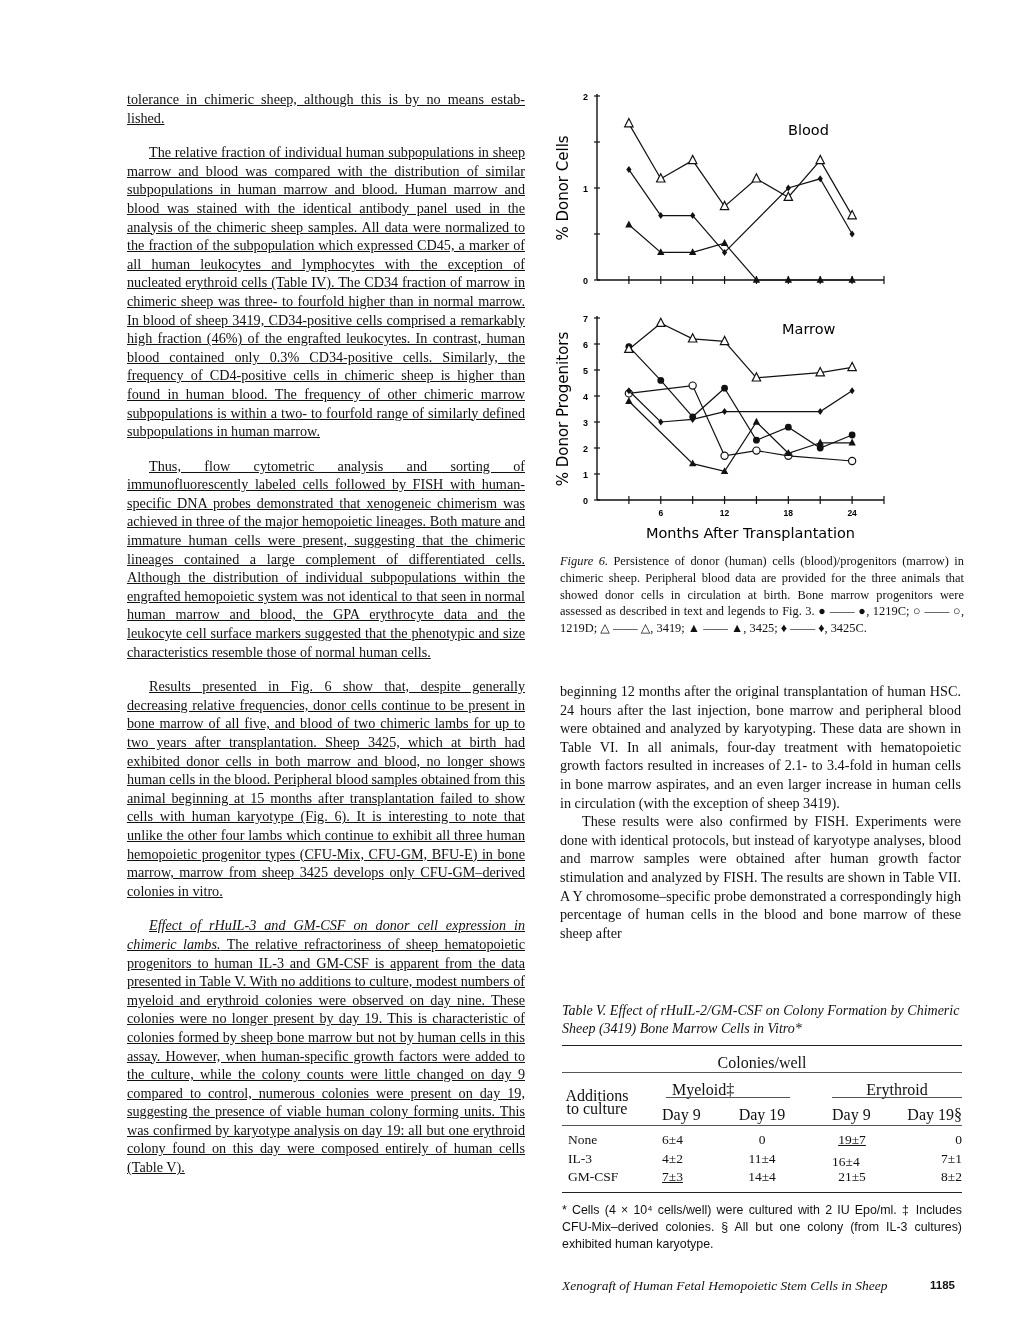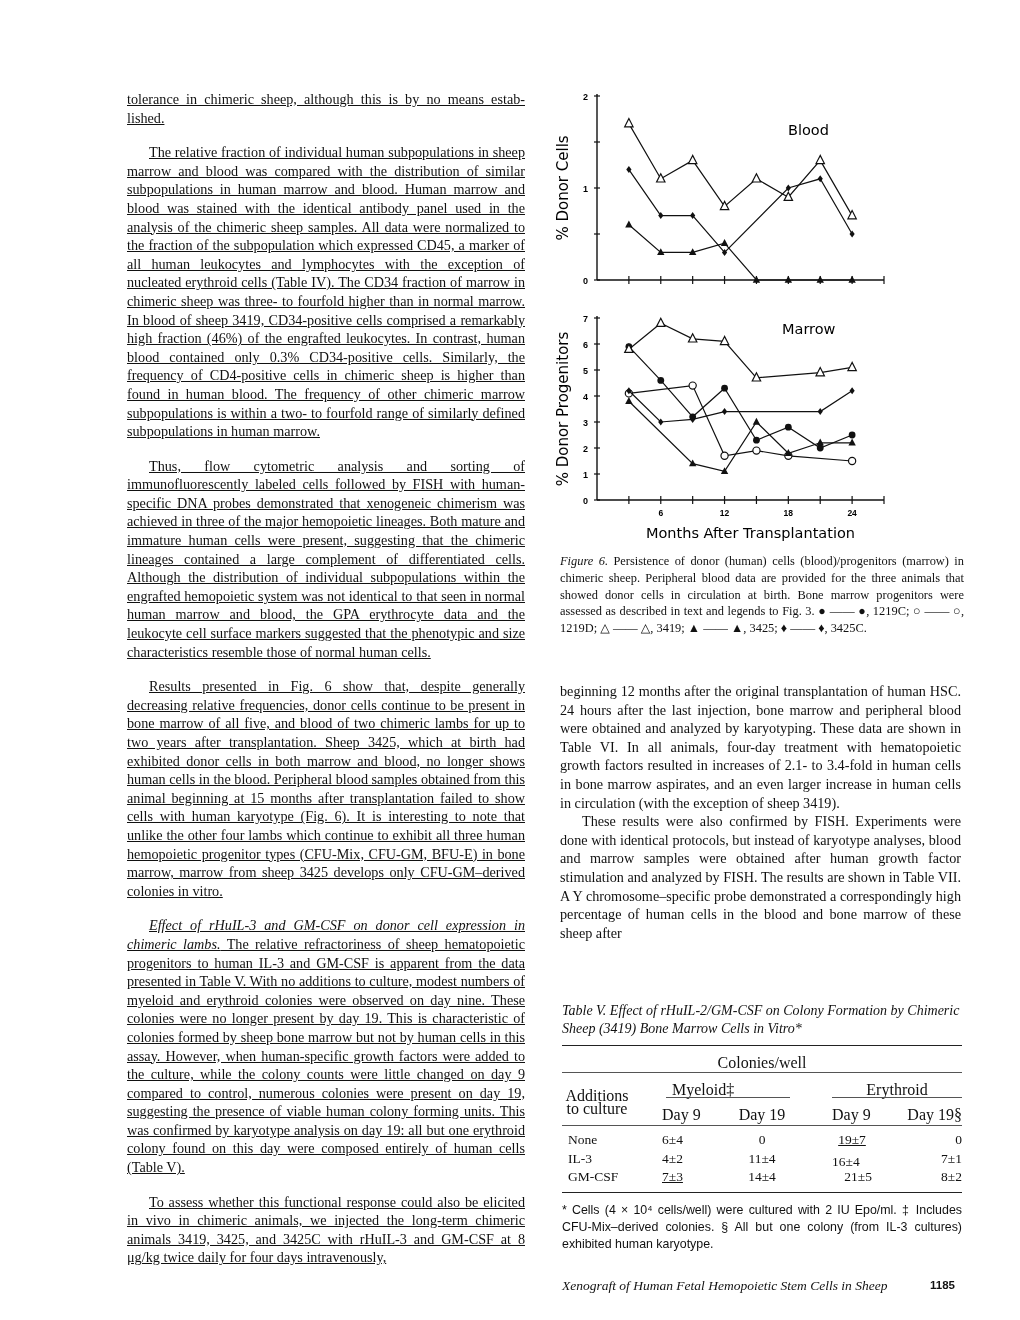--- a/index.html
+++ b/index.html
@@ -55,21 +55,20 @@
 </style>
 </head>
 <body>
 
 <div class="col-left">
   <p>tolerance in chimeric sheep, although this is by no means estab-lished.</p>
   <p class="indent">The relative fraction of individual human subpopulations in sheep marrow and blood was compared with the distribution of similar subpopulations in human marrow and blood. Human marrow and blood was stained with the identical antibody panel used in the analysis of the chimeric sheep samples. All data were normalized to the fraction of the subpopulation which expressed CD45, a marker of all human leukocytes and lymphocytes with the exception of nucleated erythroid cells (Table IV). The CD34 fraction of marrow in chimeric sheep was three- to fourfold higher than in normal marrow. In blood of sheep 3419, CD34-positive cells comprised a remarkably high fraction (46%) of the engrafted leukocytes. In contrast, human blood contained only 0.3% CD34-positive cells. Similarly, the frequency of CD4-positive cells in chimeric sheep is higher than found in human blood. The frequency of other chimeric marrow subpopulations is within a two- to fourfold range of similarly defined subpopulations in human marrow.</p>
   <p class="indent">Thus, flow cytometric analysis and sorting of immunofluorescently labeled cells followed by FISH with human-specific DNA probes demonstrated that xenogeneic chimerism was achieved in three of the major hemopoietic lineages. Both mature and immature human cells were present, suggesting that the chimeric lineages contained a large complement of differentiated cells. Although the distribution of individual subpopulations within the engrafted hemopoietic system was not identical to that seen in normal human marrow and blood, the GPA erythrocyte data and the leukocyte cell surface markers suggested that the phenotypic and size characteristics resemble those of normal human cells.</p>
   <p class="indent">Results presented in Fig. 6 show that, despite generally decreasing relative frequencies, donor cells continue to be present in bone marrow of all five, and blood of two chimeric lambs for up to two years after transplantation. Sheep 3425, which at birth had exhibited donor cells in both marrow and blood, no longer shows human cells in the blood. Peripheral blood samples obtained from this animal beginning at 15 months after transplantation failed to show cells with human karyotype (Fig. 6). It is interesting to note that unlike the other four lambs which continue to exhibit all three human hemopoietic progenitor types (CFU-Mix, CFU-GM, BFU-E) in bone marrow, marrow from sheep 3425 develops only CFU-GM–derived colonies in vitro.</p>
   <p class="indent"><em>Effect of rHuIL-3 and GM-CSF on donor cell expression in chimeric lambs.</em><span> The relative refractoriness of sheep hematopoietic progenitors to human IL-3 and GM-CSF is apparent from the data presented in Table V. With no additions to culture, modest numbers of myeloid and erythroid colonies were observed on day nine. These colonies were no longer present by day 19. This is characteristic of colonies formed by sheep bone marrow but not by human cells in this assay. However, when human-specific growth factors were added to the culture, while the colony counts were little changed on day 9 compared to control, numerous colonies were present on day 19, suggesting the presence of viable human colony forming units. This was confirmed by karyotype analysis on day 19: all but one erythroid colony found on this day were composed entirely of human cells (Table V).</span></p>
-  <p class="indent">To assess whether this functional response could also be elicited in vivo in chimeric animals, we injected the long-term chimeric animals 3419, 3425, and 3425C with rHuIL-3 and GM-CSF at 8 μg/kg twice daily for four days intravenously,</p>
 </div>
 
 <div class="chart-wrap">
   <svg id="fig-svg" width="420" height="470" viewBox="0 0 420 470">
       <g>
         <line x1="57" y1="14" x2="57" y2="200" stroke="#111" stroke-width="1.4"></line>
         <line x1="57" y1="200" x2="344" y2="200" stroke="#111" stroke-width="1.4"></line>
         <line x1="54" y1="200" x2="60" y2="200" stroke="#111" stroke-width="1.2"></line>
         <line x1="54" y1="154" x2="60" y2="154" stroke="#111" stroke-width="1.2"></line>
         <line x1="54" y1="108" x2="60" y2="108" stroke="#111" stroke-width="1.2"></line>
@@ -245,21 +244,21 @@
       <div class="cell tbl-body" style="left: 270px; width: 40px; top: 87px; text-align: center; text-decoration: underline;">19±7</div>
       <div class="cell tbl-body" style="left: 340px; width: 60px; top: 87px; text-align: right;">0</div>
       <div class="cell tbl-body" style="left: 6px; width: 60px; top: 105.5px;">IL-3</div>
       <div class="cell tbl-body" style="left: 100px; width: 40px; top: 105.5px; text-align: left;">4±2</div>
       <div class="cell tbl-body" style="left: 170px; width: 60px; top: 105.5px; text-align: center;">11±4</div>
       <div class="cell tbl-body" style="left: 270px; width: 40px; top: 109px; text-align: left;">16±4</div>
       <div class="cell tbl-body" style="left: 340px; width: 60px; top: 105.5px; text-align: right;">7±1</div>
       <div class="cell tbl-body" style="left: 6px; width: 60px; top: 124px;">GM-CSF</div>
       <div class="cell tbl-body" style="left: 100px; width: 40px; top: 124px; text-align: left; text-decoration: underline;">7±3</div>
       <div class="cell tbl-body" style="left: 170px; width: 60px; top: 124px; text-align: center;">14±4</div>
-      <div class="cell tbl-body" style="left: 270px; width: 40px; top: 124px; text-align: right;">21±5</div>
+      <div class="cell tbl-body" style="left: 270px; width: 40px; top: 124px; text-align: center;">21±5</div>
       <div class="cell tbl-body" style="left: 340px; width: 60px; top: 124px; text-align: right;">8±2</div>
     </div>
 
   <div class="rule" style="position:absolute;left:0;top:147px;width:400px;"></div>
 </div>
 
 <div class="footnote">* Cells (4 × 10⁴ cells/well) were cultured with 2 IU Epo/ml. ‡ Includes CFU-Mix–derived colonies. § All but one colony (from IL-3 cultures) exhibited human karyotype.</div>
 
 <div class="running-foot">Xenograft of Human Fetal Hemopoietic Stem Cells in Sheep</div>
 <div class="page-num">1185</div>

